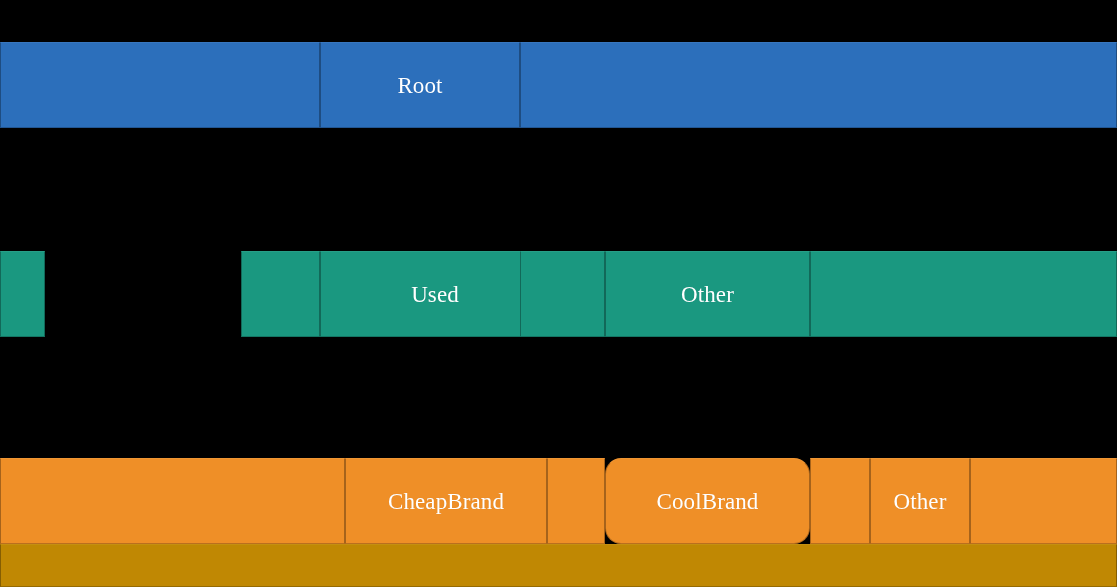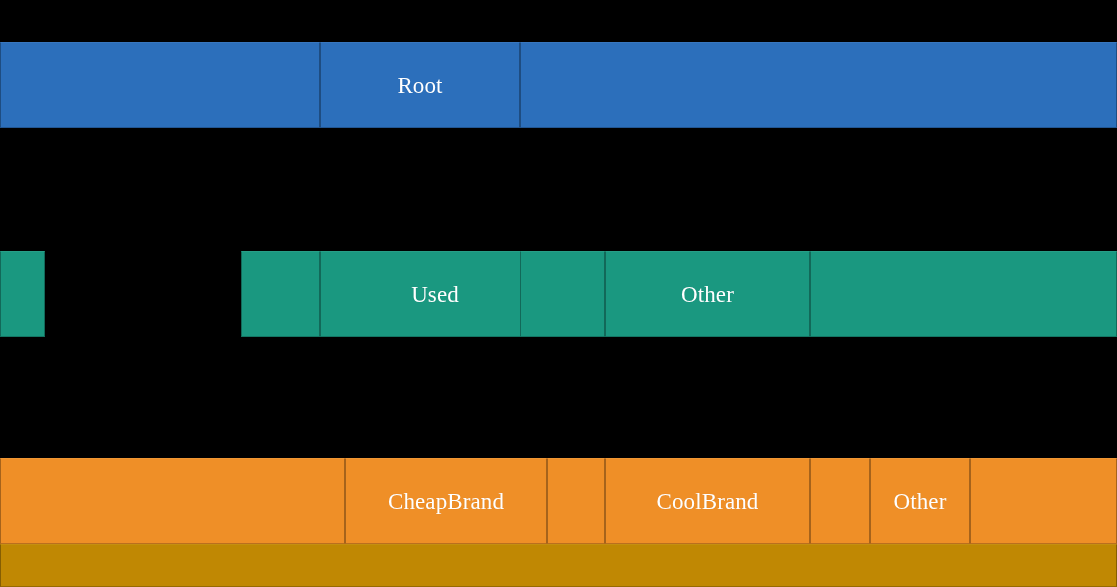--- a/index.html
+++ b/index.html
@@ -75,21 +75,21 @@
         <span class="node-label">Other</span>
       </div>
       <div class="node" style="left: 810px; width: 307px; background: rgb(26, 152, 128);"></div>
     </div>
     <div class="level level-brand" style="top: 458px; height: 86px;">
       <div class="node" style="left: 0px; width: 345px; background: rgb(239, 143, 39);"></div>
       <div class="node" style="left: 345px; width: 202px; background: rgb(239, 143, 39);">
         <span class="node-label">CheapBrand</span>
       </div>
       <div class="node" style="left: 547px; width: 58px; background: rgb(239, 143, 39);"></div>
-      <div class="node" style="left: 605px; width: 205px; background: rgb(239, 143, 39);">
+      <div class="node" style="left: 605px; width: 205px; background: rgb(239, 143, 39); border-radius: 16px;">
         <span class="node-label">CoolBrand</span>
       </div>
       <div class="node" style="left: 810px; width: 60px; background: rgb(239, 143, 39);"></div>
       <div class="node" style="left: 870px; width: 100px; background: rgb(239, 143, 39);">
         <span class="node-label">Other</span>
       </div>
       <div class="node" style="left: 970px; width: 147px; background: rgb(239, 143, 39);"></div>
     </div>
     <div class="level level-leaf" style="top: 544px; height: 43px;">
       <div class="node" style="left: 0px; width: 1117px; background: rgb(192, 136, 3);"></div>

